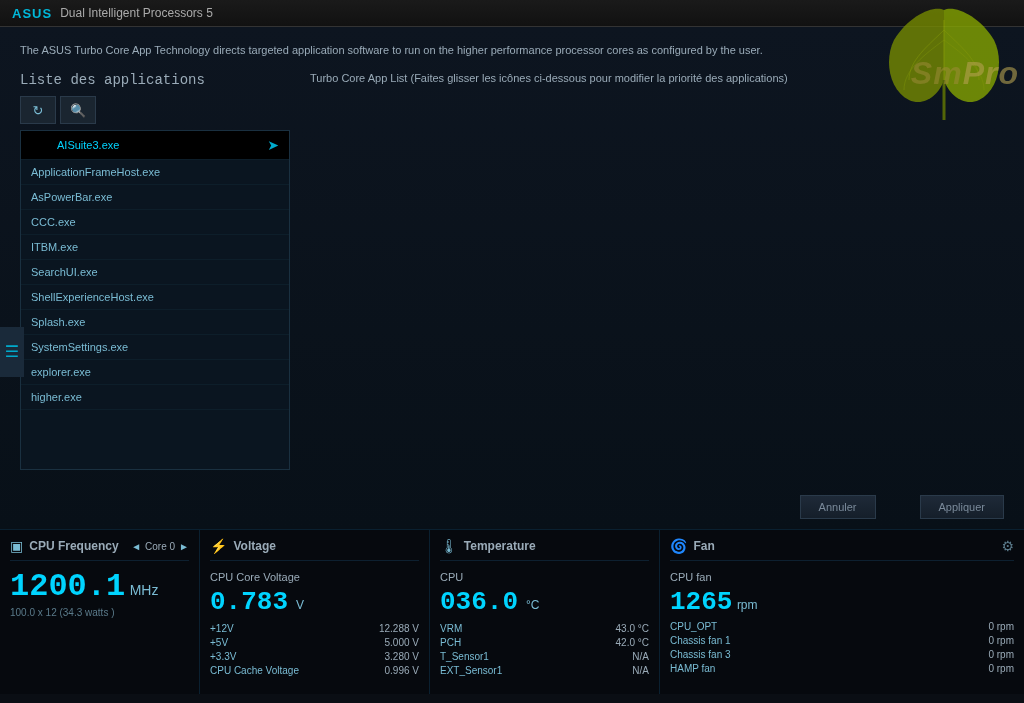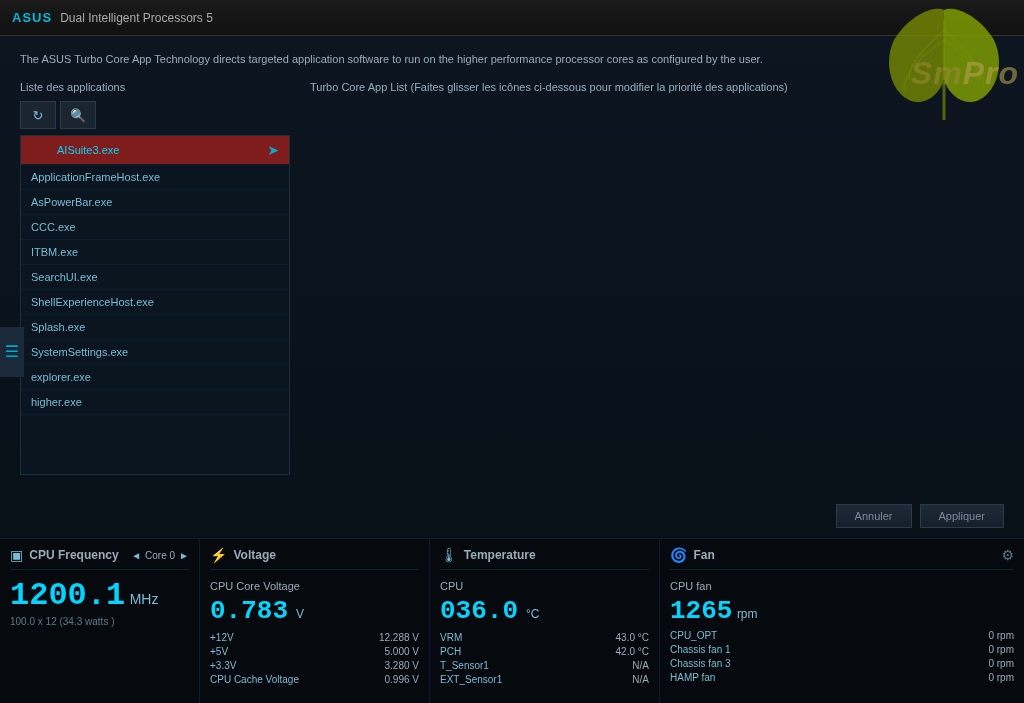--- a/index.html
+++ b/index.html
@@ -9,21 +9,21 @@
       background: #0a0e14;
       font-family: Arial, sans-serif;
       color: #c0c0c0;
       overflow: hidden;
       position: relative;
     }
 
     
     #titlebar {
       background: linear-gradient(180deg, #1a1a1a 0%, #111 100%);
-      height: 36px;
+      height: 27px;
       display: flex;
       align-items: center;
       padding: 0 12px;
       border-bottom: 1px solid #333;
       text-align: right;
     }
     #titlebar .brand {
       color: #00b8d9;
       font-size: 13px;
       font-weight: bold;
@@ -69,23 +69,24 @@
       gap: 20px;
       height: 400px;
     }
 
     
     #left-panel {
       width: 270px;
       flex-shrink: 0;
     }
     #left-panel-title {
-      font-size: 11px;
+      font-size: 14px;
       color: #9aabb8;
       margin-bottom: 8px;
+      font-family: Liberation Mono, monospace;
     }
     #toolbar {
       display: flex;
       gap: 4px;
       margin-bottom: 6px;
     }
     .toolbar-btn {
       background: #1a2530;
       border: 1px solid #2a3a4a;
       color: #7abcd4;
@@ -118,21 +119,21 @@
       padding: 6px 10px;
       font-size: 11px;
       color: #7abcd4;
       cursor: pointer;
       display: flex;
       align-items: center;
       justify-content: space-between;
       border-bottom: 1px solid #0d1e2a;
     }
     .app-item.selected {
-      background: #7f1d1d;
+      background: #000000;
       color: #00d4ff;
       padding-left: 36px;
     }
     .app-item .arrow-icon {
       color: #00aacc;
       font-size: 14px;
     }
 
     
     #right-panel {
@@ -152,20 +153,21 @@
       display: flex;
       gap: 8px;
     }
     .action-btn {
       background: linear-gradient(180deg, #1e2a38 0%, #151f2a 100%);
       border: 1px solid #2a3a4a;
       color: #7a8a9a;
       padding: 5px 18px;
       font-size: 11px;
       cursor: pointer;
+      margin-left: 36px;
     }
 
     
     #side-nav {
       position: absolute;
       left: 0;
       top: 50%;
       transform: translateY(-50%);
       background: #1a2a3a;
       color: #00aacc;

